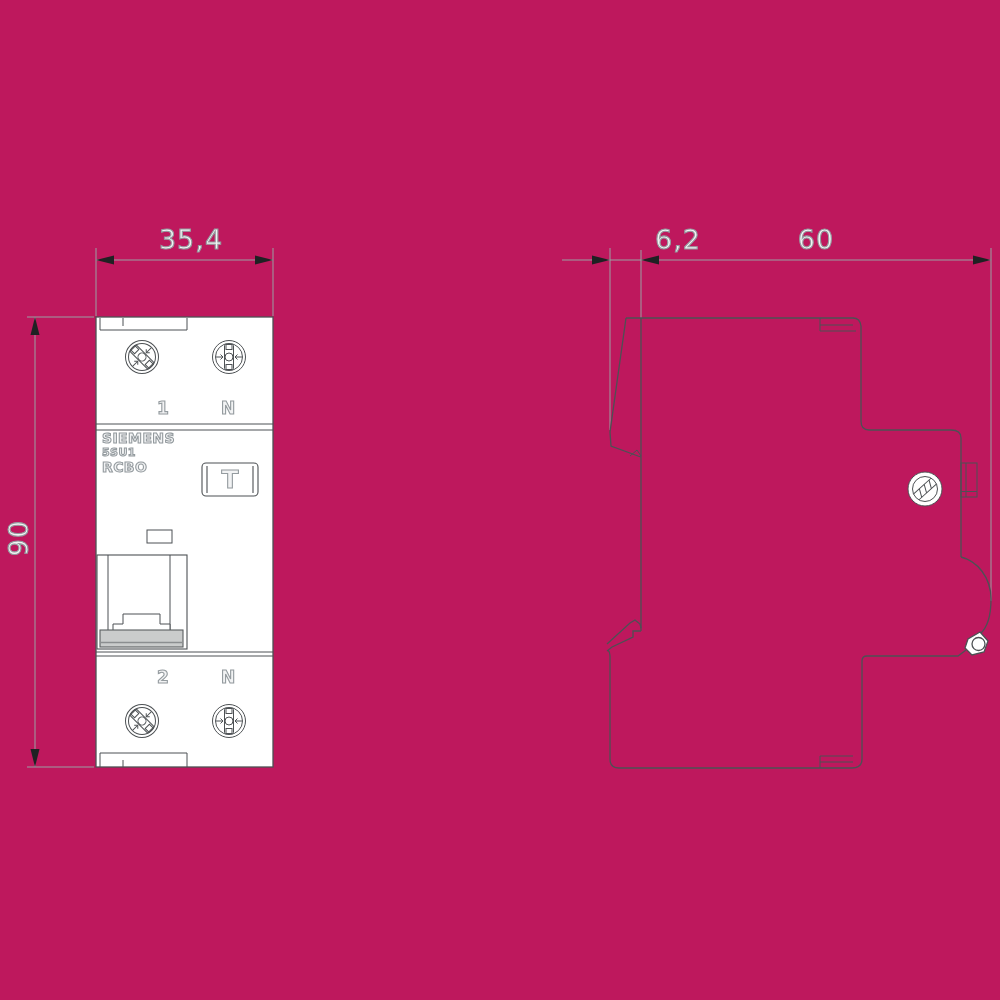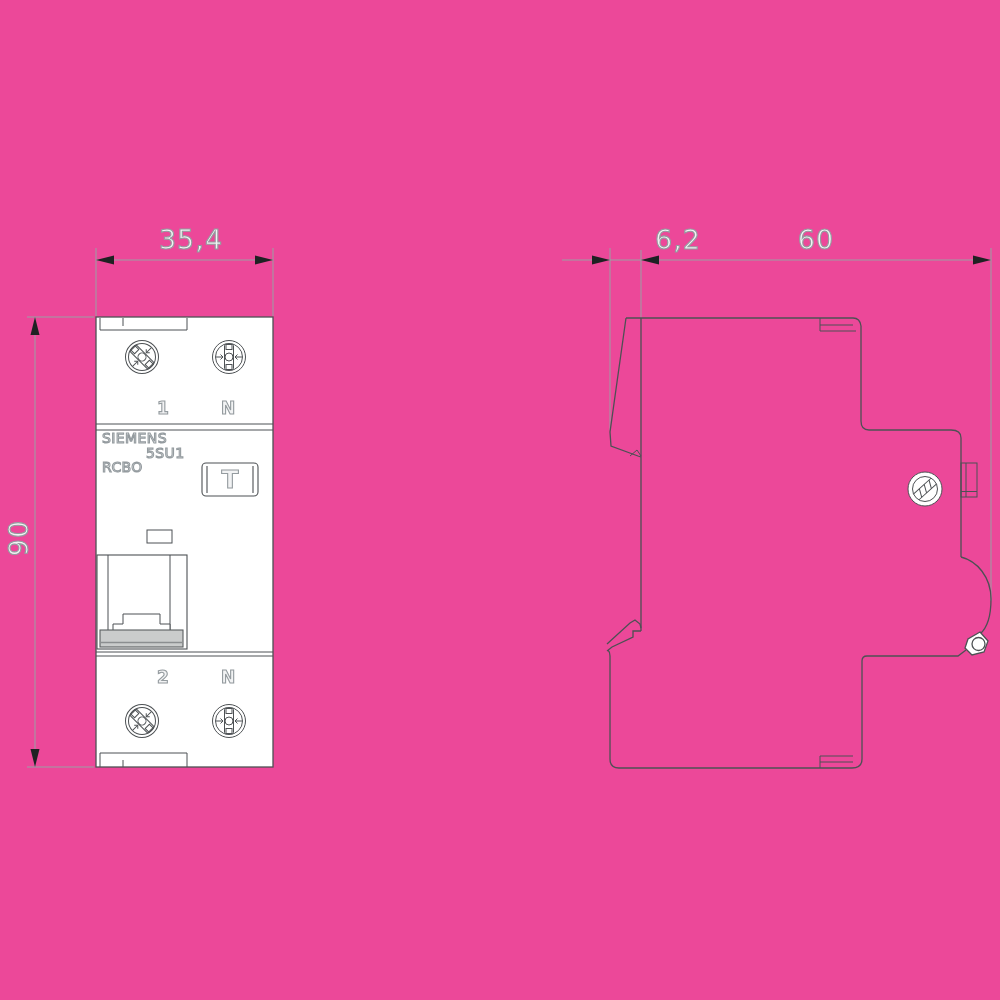--- a/index.html
+++ b/index.html
@@ -1,28 +1,28 @@
 <!DOCTYPE html>
 <html><head>
 <meta charset="utf-8">
 <style>
   html,body{margin:0;padding:0;background:#ffffff;}
   .canvas{
-    position:relative;width:1000px;height:1000px;background:#ec4899;overflow:hidden;
+    position:relative;width:1000px;height:1000px;background:#be185d;overflow:hidden;
     font-family:"DejaVu Sans","Liberation Sans",sans-serif;
   }
   svg{position:absolute;left:0;top:0;}
   .label{position:absolute;white-space:nowrap;}
   
   .outline-text{
     color:#f2f3f4;
     -webkit-text-stroke:1.1px #949b9f;
   }
   .dim-text{font-size:27px;line-height:27px;font-weight:400;letter-spacing:1px;}
-  .brand-text{font-weight:normal;letter-spacing:0.4px;}
+  .brand-text{font-weight:bold;letter-spacing:0.4px;}
   .terminal-text{font-size:17px;line-height:17px;font-weight:bold;}
   .center-anchor{transform:translateX(-50%);}
 </style>
 </head>
 <body>
 
 <div class="canvas">
 
   <svg width="1000" height="1000" viewBox="0 0 1000 1000">
 
@@ -153,21 +153,21 @@
       </g>
     </g>
   </svg>
 
   <div class="label dim-text outline-text center-anchor" style="left:191px;top:226px;">35,4</div>
   <div class="label dim-text outline-text" style="left:18px;top:538px;transform:translate(-50%,-50%) rotate(-90deg);">90</div>
   <div class="label dim-text outline-text center-anchor" style="left:630px;top:226px;margin-left:48px;">6,2</div>
   <div class="label dim-text outline-text center-anchor" style="left:816px;top:226px;">60</div>
 
   <div class="label brand-text outline-text" style="left:102px;top:431px;font-size:14px;line-height:14px;">SIEMENS</div>
-  <div class="label brand-text outline-text" style="left:102px;top:446px;font-size:14px;line-height:14px;margin-left:44px;">5SU1</div>
+  <div class="label brand-text outline-text" style="left:102px;top:446px;font-size:11px;line-height:14px;">5SU1</div>
   <div class="label brand-text outline-text" style="left:102px;top:460px;font-size:14px;line-height:14px;">RCBO</div>
 
   <div class="label outline-text center-anchor" style="left:230px;top:467px;font-size:25px;line-height:25px;font-weight:bold;">T</div>
 
   <div class="label terminal-text outline-text center-anchor" style="left:163px;top:400px;">1</div>
   <div class="label terminal-text outline-text center-anchor" style="left:228px;top:400px;">N</div>
   <div class="label terminal-text outline-text center-anchor" style="left:163px;top:669px;">2</div>
   <div class="label terminal-text outline-text center-anchor" style="left:228px;top:669px;">N</div>
 
 </div>

